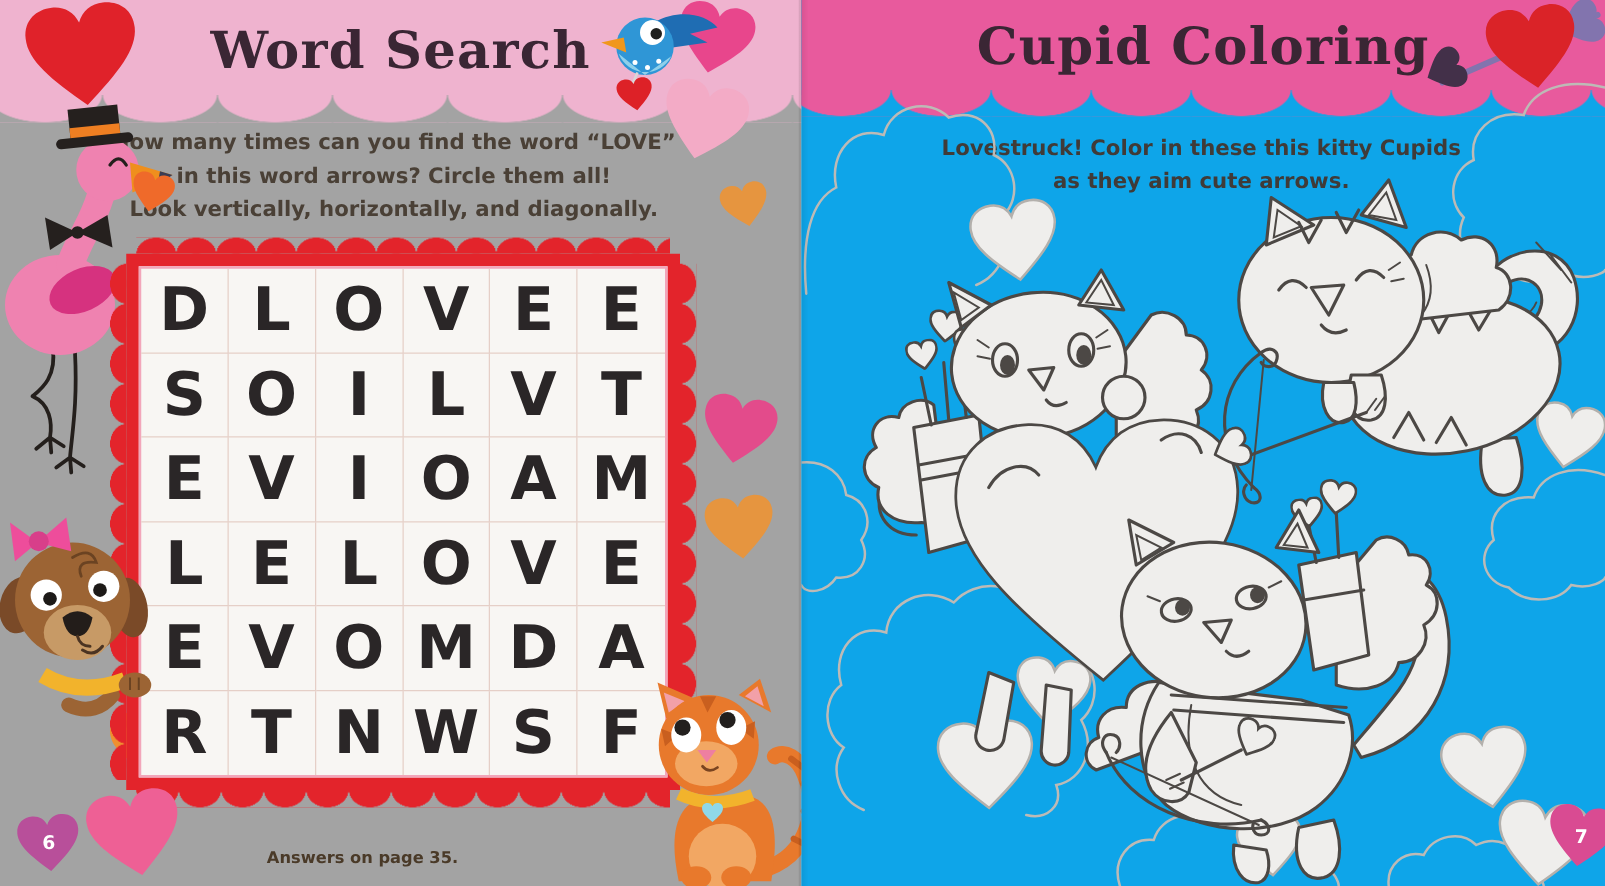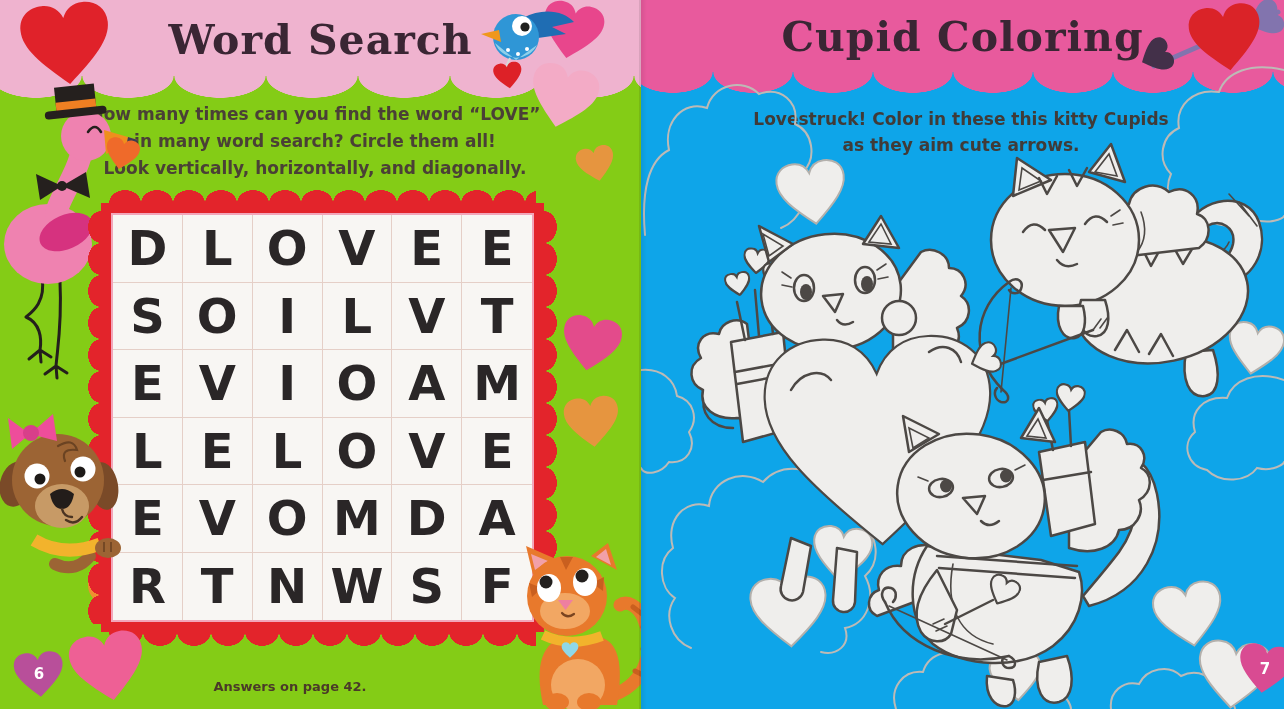--- a/index.html
+++ b/index.html
@@ -1,19 +1,19 @@
 <!DOCTYPE html>
 <html><head>
 <meta charset="utf-8">
 <style>
   html,body{margin:0;padding:0;width:1284px;height:709px;overflow:hidden;
     font-family:"DejaVu Sans",sans-serif;background:#fff;}
   .spread{position:relative;width:1284px;height:709px;display:flex;}
   .page{position:relative;height:709px;overflow:hidden;}
-  .page-left{width:641px;background:#84cc16;}
+  .page-left{width:641px;background:#a3a3a3;}
   .page-right{width:643px;background:#0ea5e9;}
   .gutter{position:absolute;left:639px;top:0;width:8px;height:709px;z-index:60;
     background:linear-gradient(90deg,rgba(0,0,0,.10),rgba(0,0,0,0));pointer-events:none;}
 
   
   .banner{position:absolute;top:0;left:0;right:0;z-index:2;}
   .banner-left{height:76px;background:#efb3cf;}
   .banner-left::after{content:"";position:absolute;top:100%;left:-10px;right:-10px;height:22px;
     background:radial-gradient(46px 22px at 50% 0%,#efb3cf 98%,transparent 100%);
     background-size:92px 22px;background-repeat:repeat-x;}
@@ -114,21 +114,21 @@
       </svg>
     <svg class="abs" style="left:561px;top:394px;z-index:3" width="62" height="56">
       <use href="#sym-heart" x="2" y="2" width="58" height="52" fill="#e6953f" transform="rotate(-6 31 28)"></use>
       </svg>
     <svg class="abs" style="left:86px;top:564px;z-index:4" width="68" height="62">
       <use href="#sym-heart" x="2" y="2" width="64" height="58" fill="#ef8f30" transform="rotate(-10 34 31)"></use>
       </svg>
 
     <div class="instructions instr-left">
       <div>How many times can you find the word “LOVE”</div>
-      <div>in many word search? Circle them all!</div>
+      <div>in this word arrows? Circle them all!</div>
       <div>Look vertically, horizontally, and diagonally.</div>
     </div>
 
     <svg class="abs" style="left:0px;top:86px;z-index:3" width="152" height="300" viewBox="0 0 152 300">
       <g stroke="#241f1c" stroke-width="3" stroke-linecap="round" fill="none">
         <path d="M42,192 C46,216 32,226 26,231 M26,231 C40,237 42,252 40,264 M40,264 l-11,9 M40,264 l1,12 M40,264 l11,7"></path>
         <path d="M60,196 C62,236 58,258 56,280 M56,280 l-11,8 M56,280 l1,12 M56,280 l11,7"></path>
       </g>
       <ellipse cx="48" cy="158" rx="44" ry="40" fill="#ef82b0"></ellipse>
       <path d="M80,72 C74,92 64,104 56,126" stroke="#ef82b0" stroke-width="22" stroke-linecap="round" fill="none"></path>
@@ -231,21 +231,21 @@
       <ellipse cx="80" cy="39" rx="12" ry="14" fill="#fff"></ellipse>
         <circle cx="77" cy="33" r="6.5" fill="#23201e"></circle>
       <path d="M53,57 l15,0 l-7.5,10 z" fill="#ee7fa0"></path>
       <path d="M57,70 q5,6 12,1" stroke="#7a4420" stroke-width="2.2" fill="none" stroke-linecap="round"></path>
       <path d="M38,92 Q65,105 97,93" stroke="#f2b32c" stroke-width="10" fill="none"></path>
       <use href="#sym-heart" x="56" y="99" width="18" height="16" fill="#8fd8e8"></use>
       <ellipse cx="52" cy="159" rx="12" ry="9" fill="#e8792c"></ellipse>
       <ellipse cx="84" cy="159" rx="12" ry="9" fill="#e8792c"></ellipse>
     </svg>
 
-    <div class="answers">Answers on page 42.</div>
+    <div class="answers">Answers on page 35.</div>
 
     <svg class="abs" style="left:66px;top:628px;z-index:5" width="84" height="80">
       <use href="#sym-heart" x="3" y="3" width="78" height="72" fill="#ee6095" transform="rotate(-10 42 39)"></use>
       </svg>
     <svg class="abs" style="left:10px;top:648px;z-index:6" width="58" height="54">
       <use href="#sym-heart" x="3" y="3" width="52" height="47" fill="#b84f9a" transform="rotate(-5 29 26)"></use>
       <text class="pgnum" x="29" y="31" text-anchor="middle">6</text>
     </svg>
   </div>
 

